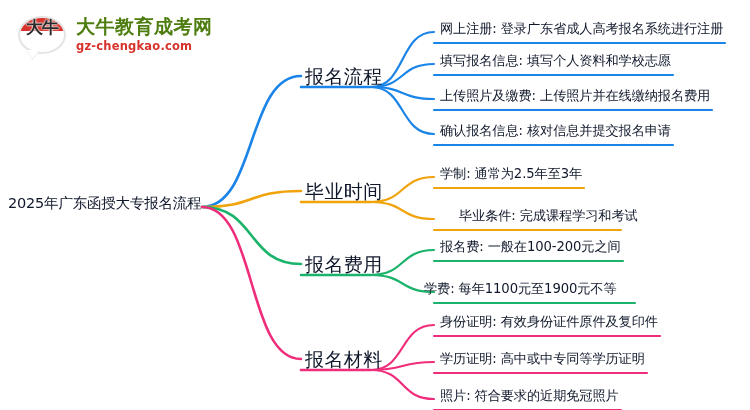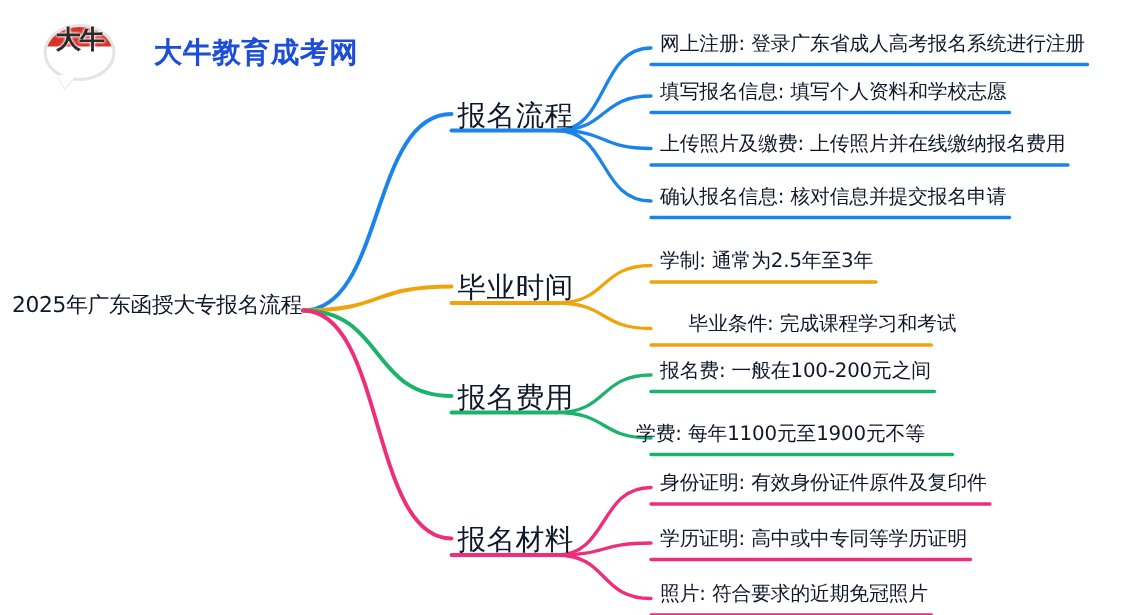--- a/index.html
+++ b/index.html
@@ -11,26 +11,25 @@
     width: 750px; height: 410px;
     position: relative;
     overflow: hidden;
     font-family: "Liberation Sans", "DejaVu Sans", sans-serif;
     color: #1a1a1a;
   }
 
   
   #logo {
     position: absolute;
-    left: 29px; top: 10px;
+    left: 18px; top: 10px;
     width: 210px; height: 52px;
     display: flex;
     align-items: center;
     gap: 8px;
-    justify-content: space-between;
   }
   #logo-mark {
     position: relative;
     width: 50px; height: 44px;
     flex: 0 0 50px;
   }
   #logo-mark .bubble {
     position: absolute;
     left: 0; top: 2px;
     width: 48px; height: 38px;
@@ -67,21 +66,21 @@
     letter-spacing: -1px;
     color: #2a2a2a;
     font-family: "DejaVu Sans", sans-serif;
     z-index: 3;
     text-shadow: 0 0 2px #fff, 0 0 2px #fff, 0 0 1px #fff;
   }
   #logo-text { display: flex; flex-direction: column; justify-content: center; }
   #logo-title {
     font-size: 19px;
     font-weight: 700;
-    color: #1d4ed8;
+    color: #4d7c0f;
     letter-spacing: .5px;
     font-family: "DejaVu Sans", sans-serif;
     line-height: 1.15;
   }
   #logo-url {
     font-size: 11.5px;
     font-weight: 700;
     color: #d7322b;
     letter-spacing: .2px;
     font-family: "DejaVu Sans", sans-serif;
@@ -122,20 +121,21 @@
 <body>
 
 <div id="logo">
   <div id="logo-mark">
     <div class="bubble"></div>
     <div class="tail"></div>
     <div class="cn">大牛</div>
   </div>
   <div id="logo-text">
     <div id="logo-title">大牛教育成考网</div>
+    <div id="logo-url">gz-chengkao.com</div>
   </div>
 </div>
 
 <svg id="map-svg" viewBox="0 0 750 410" xmlns="http://www.w3.org/2000/svg">
     <path d="M 202 207 C 256.45 207, 246.55 76, 301 76" stroke="#1a84e8" class="conn"></path>
     <path d="M 301 87 L 371 87" stroke="#1a84e8" class="conn"></path>
     <path d="M 371 87 C 405.65 87, 399.35 32, 434 32" stroke="#1a84e8" class="conn thin"></path>
     <path d="M 434 43 L 725 43" stroke="#1a84e8" class="conn thin"></path>
     <path d="M 371 87 C 405.65 87, 399.35 64, 434 64" stroke="#1a84e8" class="conn thin"></path>
     <path d="M 434 75 L 673 75" stroke="#1a84e8" class="conn thin"></path>

